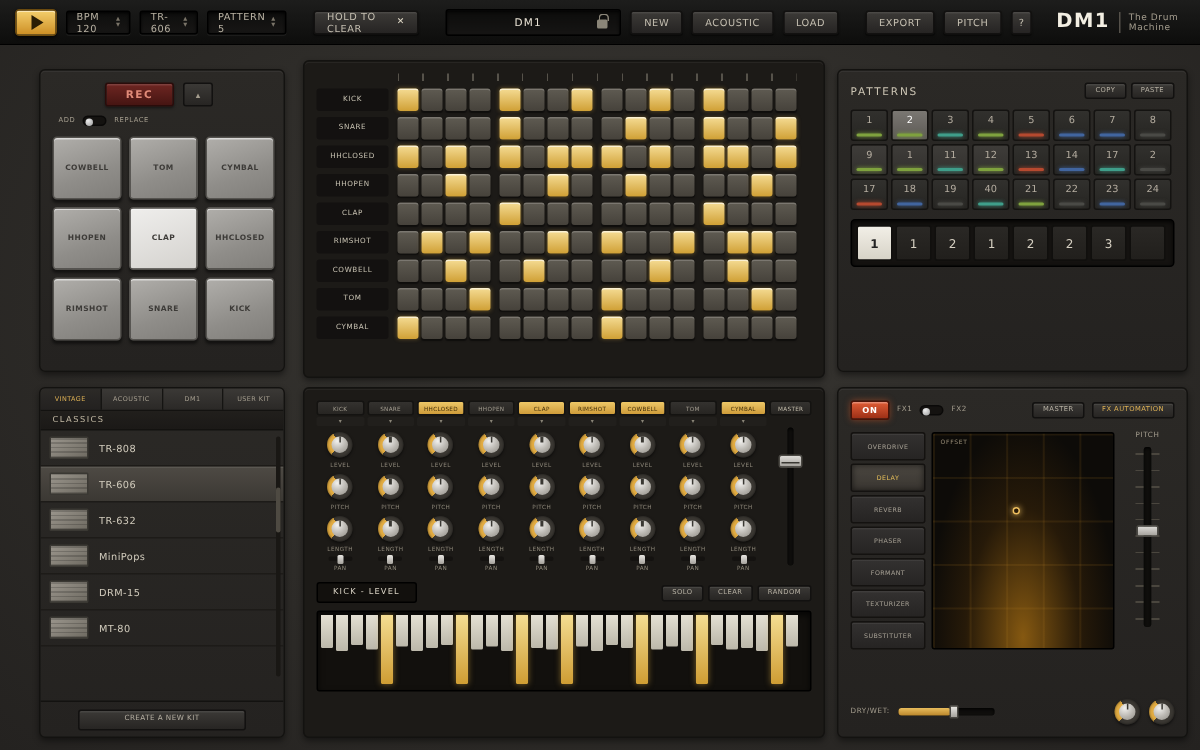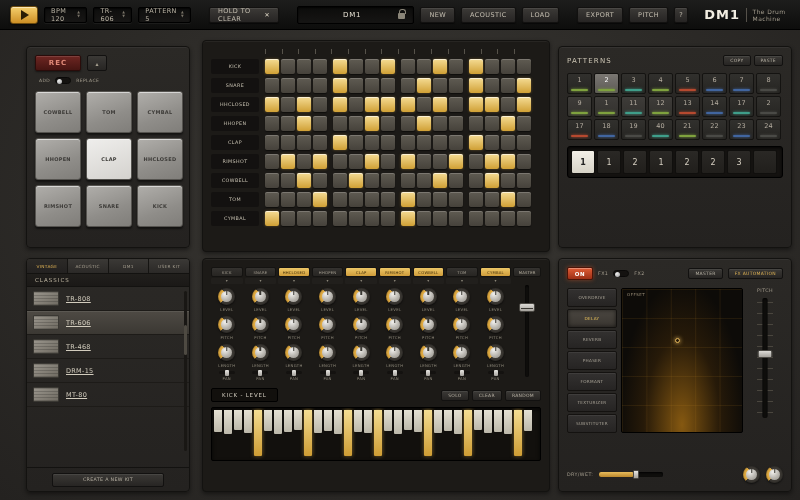--- a/index.html
+++ b/index.html
@@ -46,21 +46,21 @@
 .amber-text{color:#dcb054;}
 .sec-title{font-size:7px;color:#ccc5b4;letter-spacing:1.2px;}
 .toggle{width:16px;height:7px;background:#141210;border:1px solid #0a0908;border-radius:4px;position:relative;display:inline-block;cursor:pointer;}
 .tdot{position:absolute;left:1px;top:0.5px;width:5px;height:5px;border-radius:50%;background:radial-gradient(circle at 35% 30%,#eee,#999);}
 
 
 #pads-panel{left:26px;top:46px;width:164px;height:202px;padding:8px;}
 .pads-top{display:flex;align-items:center;gap:6px;}
 .rec-btn{width:46px;height:16px;background:linear-gradient(#6e2622,#461512);border:1px solid #2a0c0a;border-radius:2px;
   color:#e08a78;font-size:7px;font-weight:bold;letter-spacing:1px;display:flex;align-items:center;justify-content:center;
-  box-shadow:inset 0 1px 0 rgba(255,255,255,.12),0 1px 2px rgba(0,0,0,.5);cursor:pointer;}
+  box-shadow:inset 0 1px 0 rgba(255,255,255,.12),0 1px 2px rgba(0,0,0,.5);cursor:pointer;margin-left:35px;}
 .mini-btn{width:20px;height:16px;background:linear-gradient(#3b3936,#272523);border:1px solid #121110;border-radius:2px;
   display:flex;align-items:center;justify-content:center;cursor:pointer;}
 .mini-glyph{color:#a49d8e;font-size:6px;}
 .mode-row{display:flex;align-items:center;gap:5px;margin:6px 0 7px 4px;font-size:4.5px;color:#a49d8e;letter-spacing:.4px;}
 .pad-grid{display:grid;grid-template-columns:repeat(3,46px);grid-auto-rows:42px;gap:5px;}
 .pad{background:linear-gradient(160deg,#b0aeaa,#8f8d89 60%,#807e7a);border:1px solid #55534f;border-radius:3px;
   box-shadow:inset 0 1px 0 rgba(255,255,255,.55),0 2px 2px rgba(0,0,0,.5);
   display:flex;align-items:center;justify-content:center;color:#3d3b38;font-size:5px;font-weight:bold;letter-spacing:.3px;cursor:pointer;}
 .pad.active{background:linear-gradient(160deg,#efeeec,#d4d2ce);}
 
@@ -72,21 +72,21 @@
 .ktab:last-child{border-right:none;}
 .ktab.active{color:#dcb054;background:linear-gradient(#2c2a27,#232120);}
 .kit-group{height:13px;background:linear-gradient(#211f1c,#1b1917);border-bottom:1px solid #131210;
   display:flex;align-items:center;padding-left:8px;font-size:5.5px;color:#c3baa5;letter-spacing:1px;cursor:pointer;}
 .kit-list{flex:1;position:relative;}
 .kitem{height:24px;display:flex;align-items:center;gap:7px;padding:0 6px;border-bottom:1px solid #1d1b18;cursor:pointer;}
 .kitem.sel{background:linear-gradient(#4e4a44,#3b3833);box-shadow:inset 0 1px 0 rgba(255,255,255,.08);}
 .kthumb{width:26px;height:15px;border:1px solid #3a3833;border-radius:1px;
   background:linear-gradient(145deg,#9a958c,#6f6b62);
   background-image:repeating-linear-gradient(0deg,rgba(0,0,0,.18) 0 1px,transparent 1px 3px),linear-gradient(145deg,#9a958c,#6f6b62);}
-.kname{font-size:6.5px;color:#d2ccbd;letter-spacing:.3px;text-decoration:underline;}
+.kname{font-size:6.5px;color:#d2ccbd;letter-spacing:.3px;}
 .kit-footer{height:24px;display:flex;align-items:center;justify-content:center;border-top:1px solid #131210;}
 .create-btn{width:112px;height:14px;font-size:4.8px;}
 .kit-scroll{position:absolute;right:2px;top:32px;width:3px;height:160px;background:#191714;border-radius:2px;}
 .kit-scroll-thumb{position:absolute;top:34px;width:3px;height:30px;background:#4e4a42;border-radius:2px;}
 
 
 #seq-panel{left:202px;top:40px;width:348px;height:212px;padding:8px;}
 .seq-ruler{height:5px;margin:0 0 5px 54px;width:266px;
   background:repeating-linear-gradient(90deg,#56524a 0 1px,transparent 1px 16.6px);}
 .seq-row{display:flex;align-items:center;margin-bottom:4px;}
@@ -282,21 +282,25 @@
       <div class="kitem">
         <div class="kthumb"></div>
         <div class="kname">TR-808</div>
       </div>
       <div class="kitem sel">
         <div class="kthumb"></div>
         <div class="kname">TR-606</div>
       </div>
       <div class="kitem">
         <div class="kthumb"></div>
-        <div class="kname">TR-468</div>
+        <div class="kname">TR-632</div>
+      </div>
+      <div class="kitem">
+        <div class="kthumb"></div>
+        <div class="kname">MiniPops</div>
       </div>
       <div class="kitem">
         <div class="kthumb"></div>
         <div class="kname">DRM-15</div>
       </div>
       <div class="kitem">
         <div class="kthumb"></div>
         <div class="kname">MT-80</div>
       </div>
     </div>

